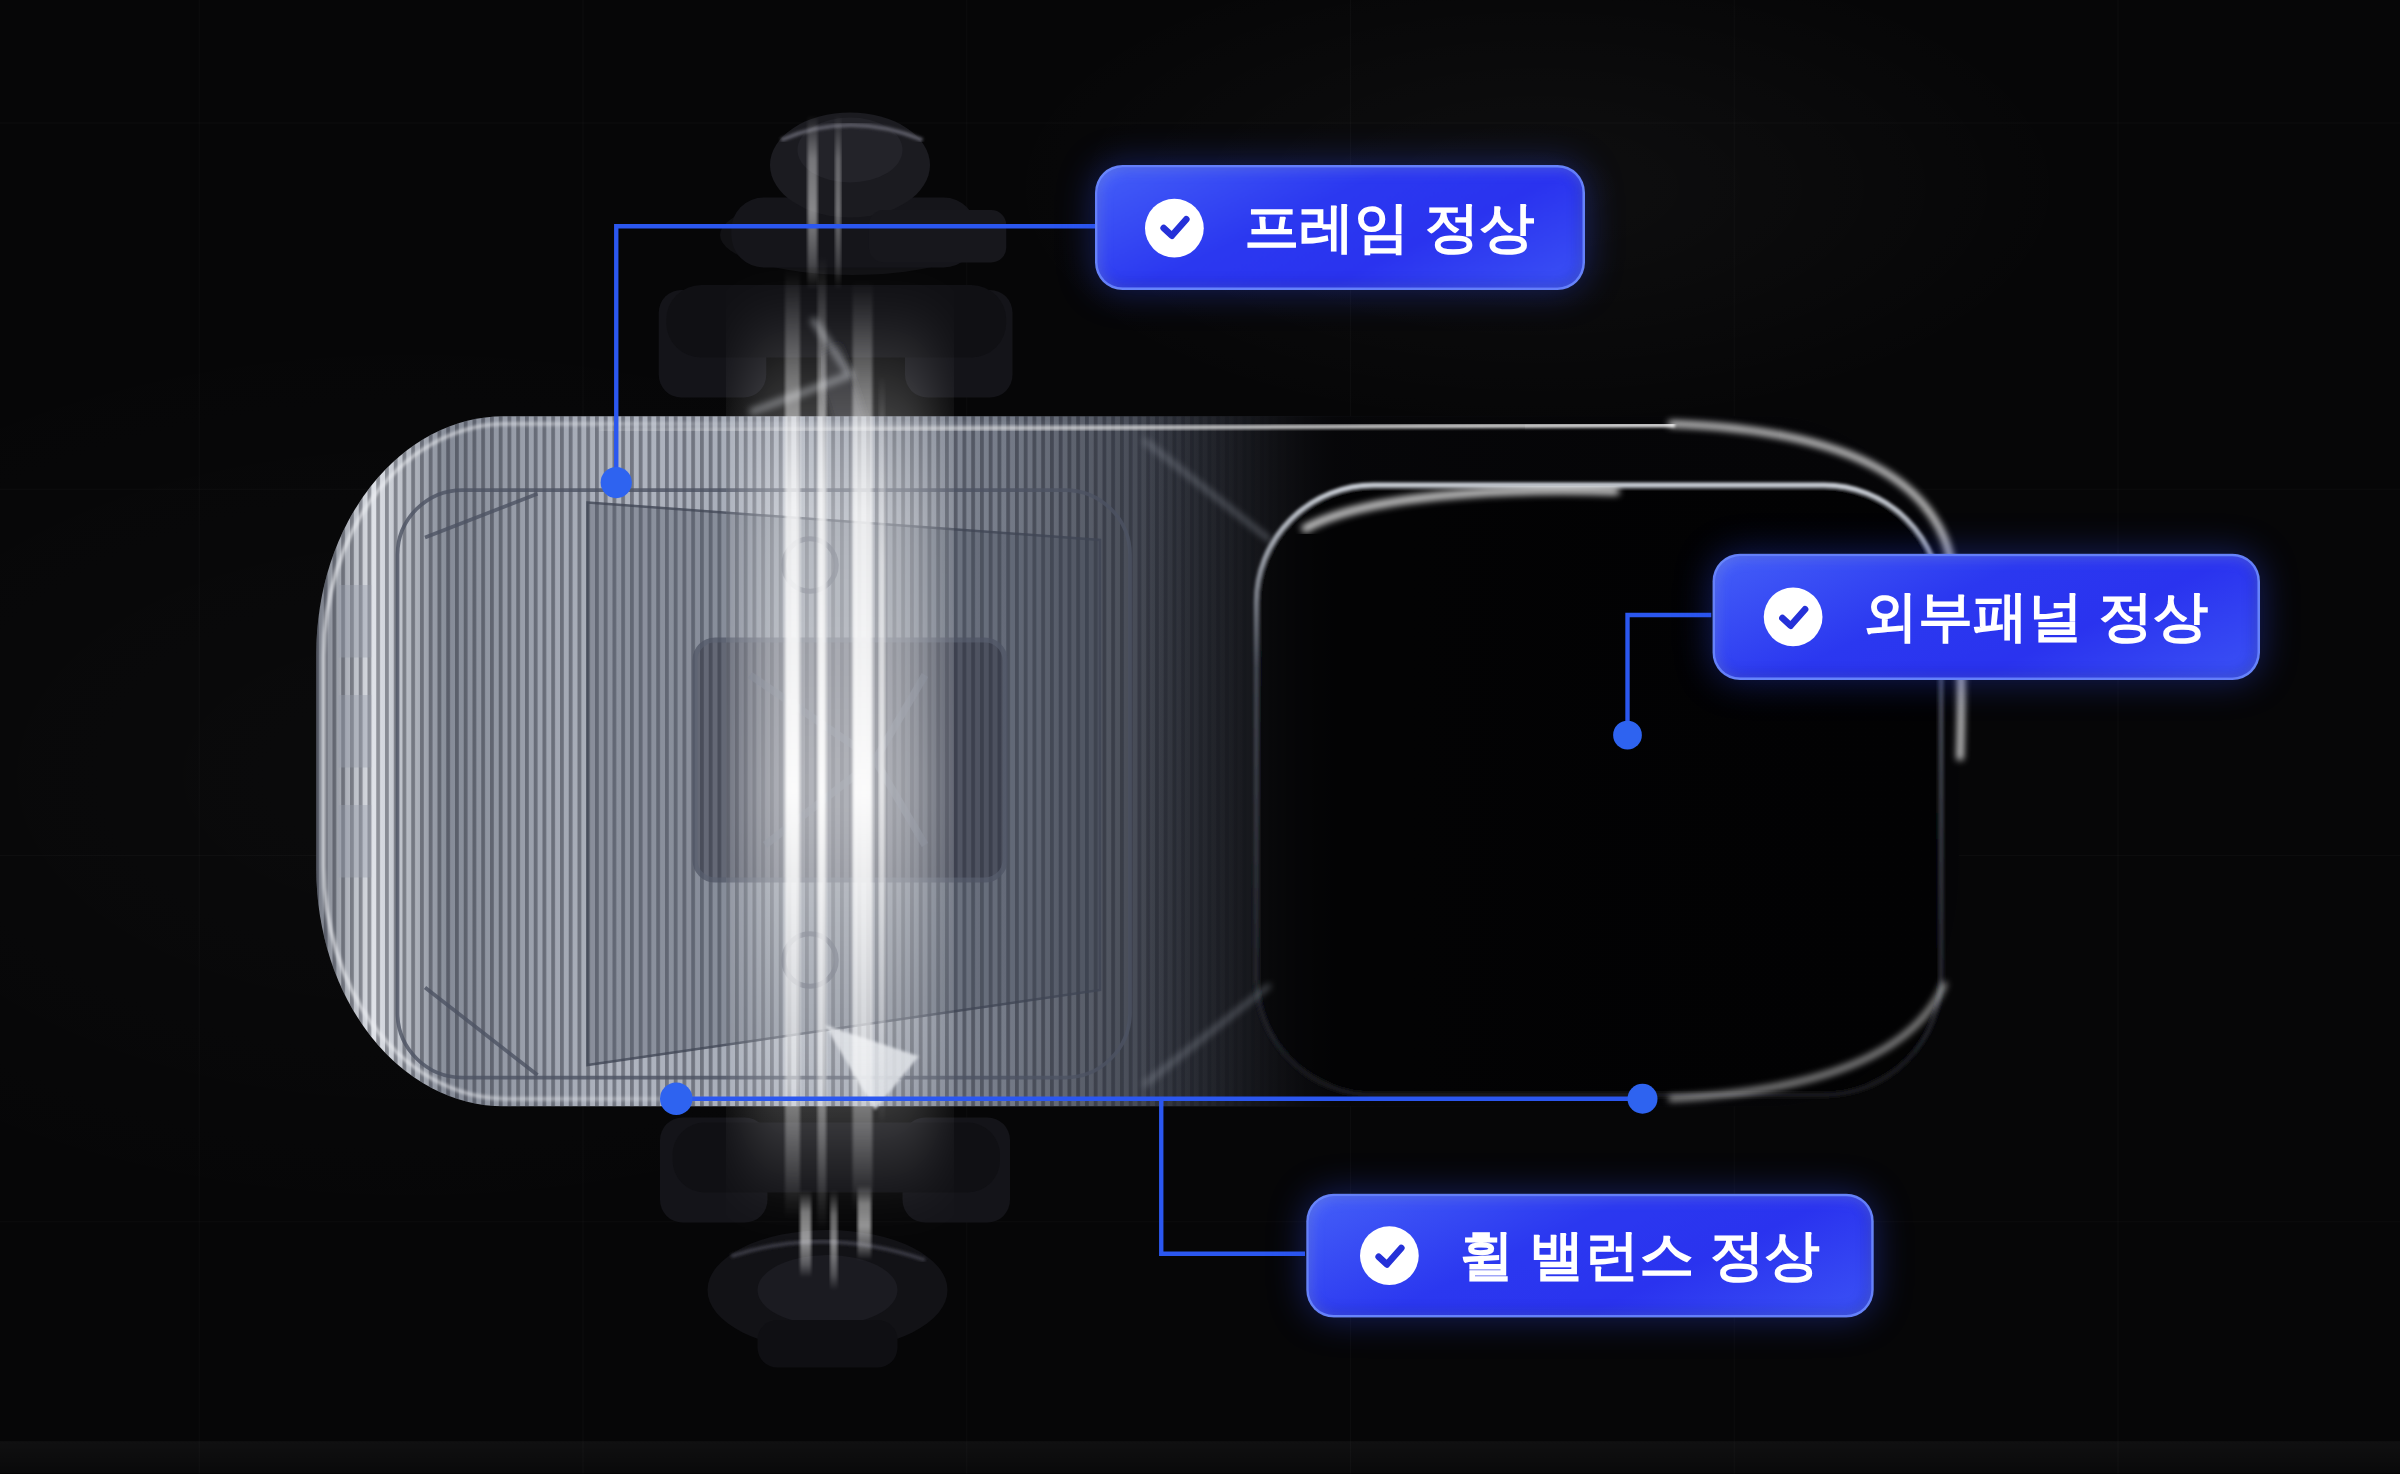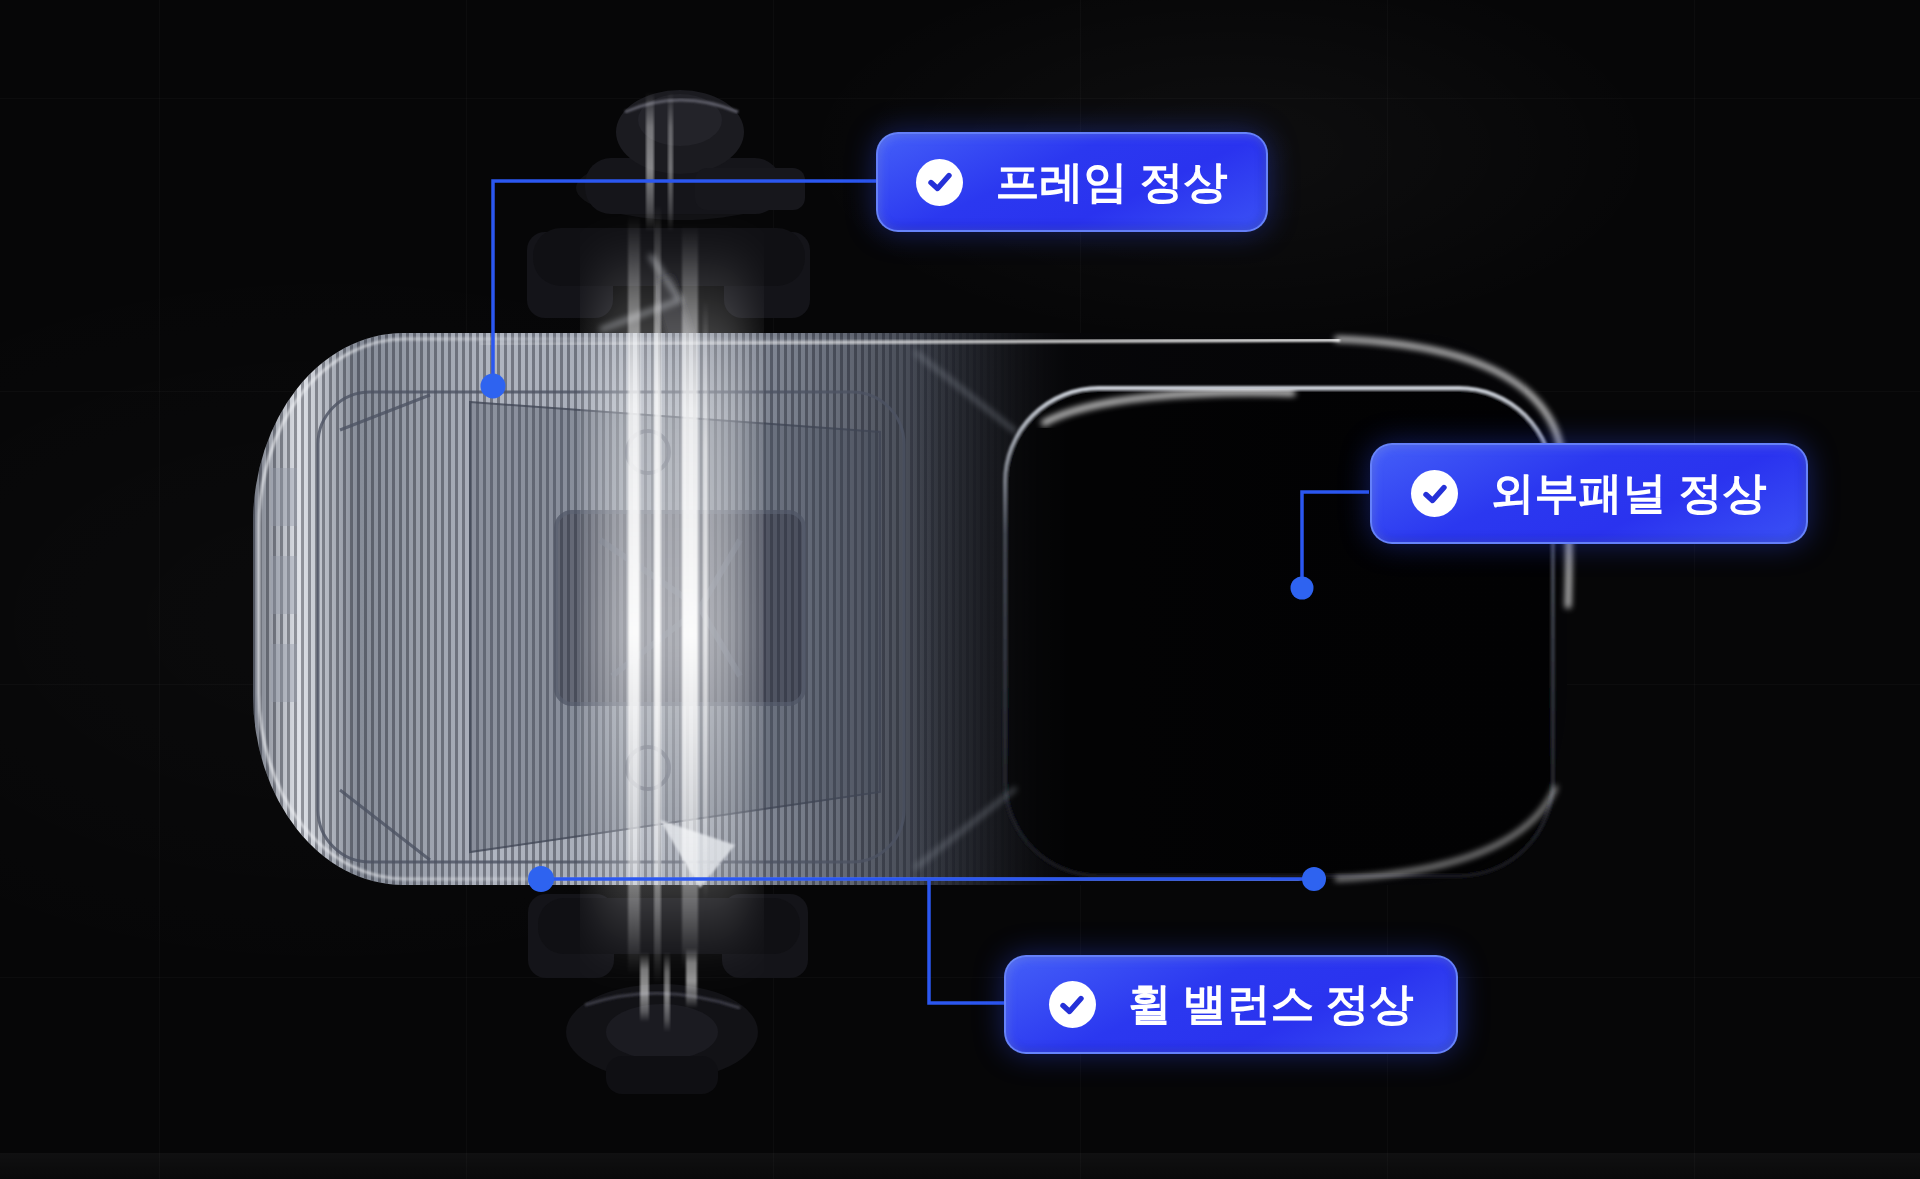--- a/index.html
+++ b/index.html
@@ -23,21 +23,21 @@
     border-radius:22px;border:2px solid rgba(110,140,250,0.85);
     background:linear-gradient(155deg,#445ff8 0%,#2b38f0 40%,#2a33ef 65%,#3b52f5 100%);
     box-shadow:0 0 30px rgba(45,70,235,0.40), inset 2px 2px 10px rgba(160,185,255,0.28), inset -2px -2px 10px rgba(10,15,80,0.25);
     color:#ffffff;font-weight:bold;font-size:44px;letter-spacing:0px;white-space:nowrap;
   }
   .callout .chk{flex:0 0 auto;width:47px;height:47px;border-radius:50%;background:#ffffff;
     display:flex;align-items:center;justify-content:center;}
   .callout .chk svg{display:block;}
   .callout-frame{left:876px;top:132px;width:388px;height:96px;}
   .callout-panel{left:1370px;top:443px;width:434px;height:97px;}
-  .callout-wheel{left:1004px;top:955px;width:450px;height:95px;font-family:Liberation Serif, serif;}
+  .callout-wheel{left:1045px;top:955px;width:450px;height:95px;}
 </style>
 </head>
 <body>
 
 <div class="stage">
 
   <svg class="scene" width="1920" height="1179" viewBox="0 0 1920 1179">
     <defs>
       <linearGradient id="bodyGrad" x1="0" y1="0" x2="1" y2="0">
         <stop offset="0" stop-color="#767b86"></stop>

